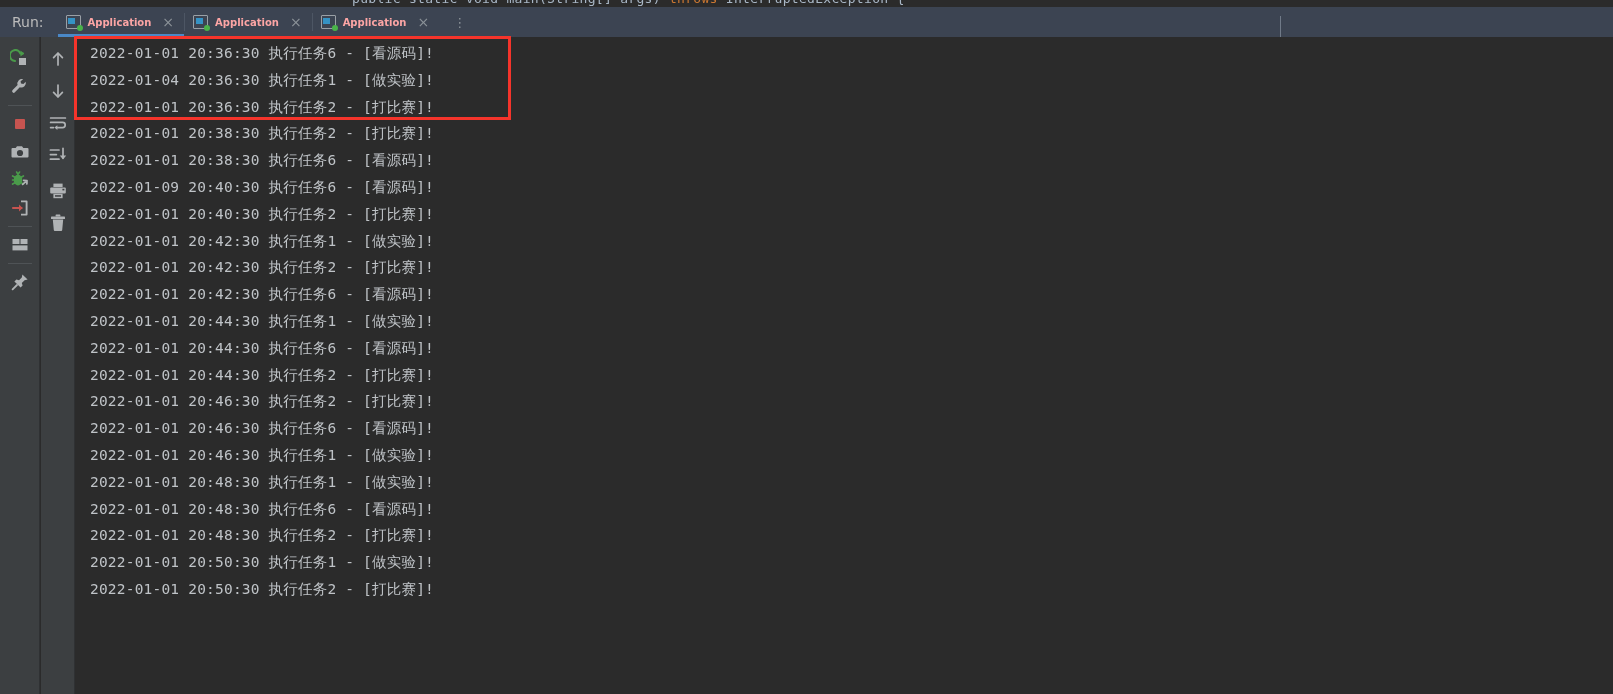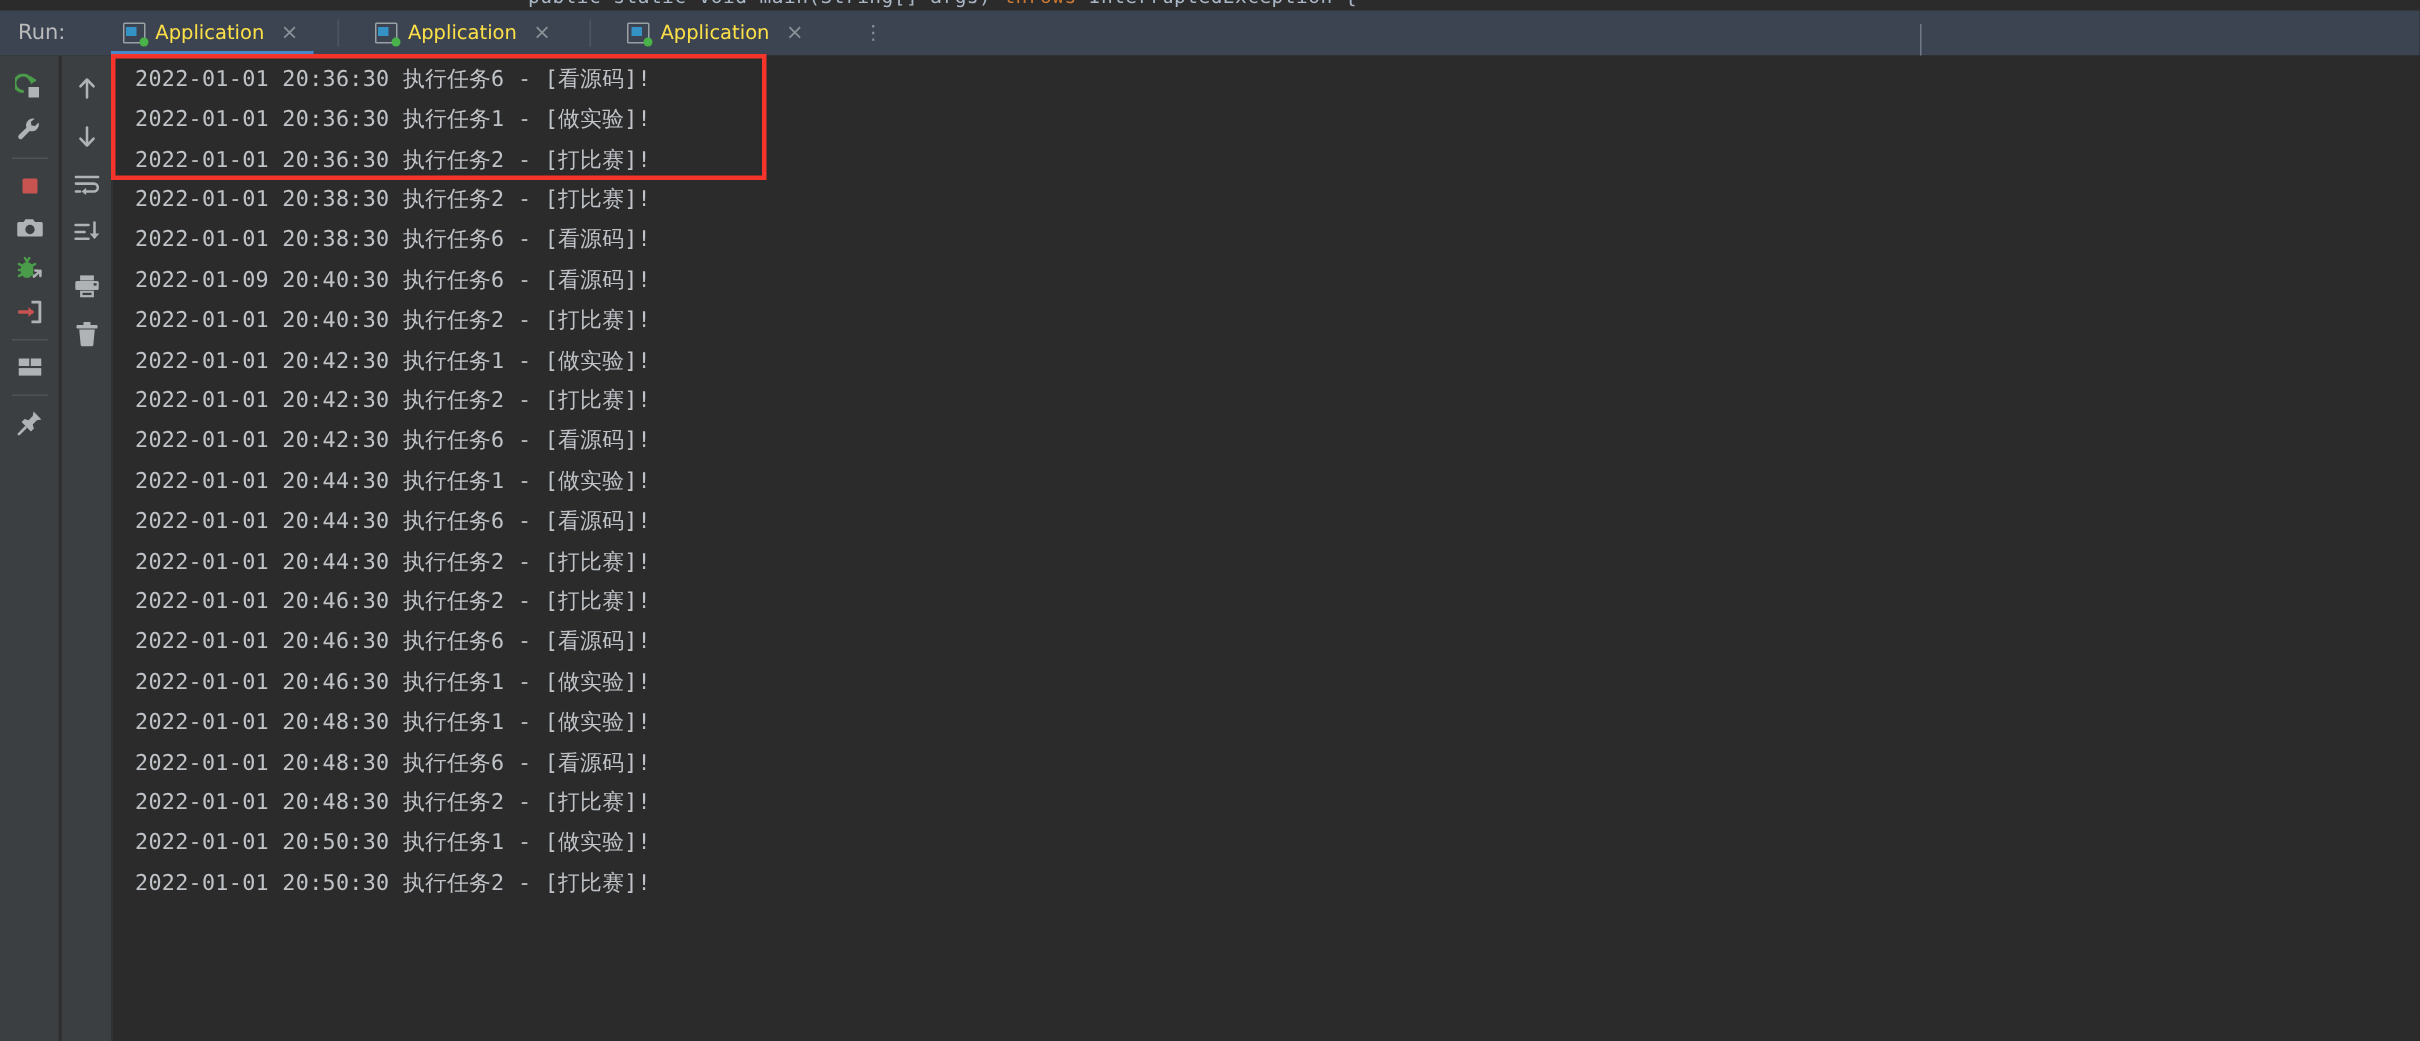--- a/index.html
+++ b/index.html
@@ -31,41 +31,41 @@
   .code-sliver .kw { color: #cc7832; }
 
   
   .run-bar {
     position: absolute;
     top: 7px; left: 0;
     width: 1613px; height: 30px;
     background: #3c4452;
     display: flex;
     align-items: center;
-    gap: 16px;
   }
   .run-label {
     color: #bbbbbb;
     font-size: 14px;
     margin-left: 12px;
     margin-right: 14px;
     white-space: nowrap;
   }
   .tab {
     display: flex;
     align-items: center;
     height: 30px;
     padding: 0 10px 0 8px;
     gap: 7px;
     position: relative;
   }
   .tab .tab-label {
-    color: #fde047;
-    font-size: 13px;
+    color: #fca5a5;
+    font-size: 10px;
     white-space: nowrap;
+    font-weight: bold;
   }
   .tab .tab-close {
     color: #8b9298;
     font-size: 14px;
     line-height: 1;
     margin-left: 4px;
   }
   .tab-sep {
     width: 1px; height: 18px;
     background: #4d5664;
@@ -339,21 +339,21 @@
     <svg width="20" height="20" viewBox="0 0 20 20">
       <rect x="3" y="3.6" width="14" height="2.4" rx="0.6" fill="#b0b3b5"></rect>
       <rect x="7.6" y="1.6" width="4.8" height="2" rx="0.6" fill="#b0b3b5"></rect>
       <path d="M4.8 6.6 H15.2 L14.2 17 a1 1 0 0 1-1 .9 H6.8 a1 1 0 0 1-1-.9 Z" fill="#b0b3b5"></path>
     </svg>
   </div>
 </div>
 
 <div class="console">
   <div class="log-line">2022-01-01 20:36:30 执行任务6 - [看源码]!</div>
-  <div class="log-line">2022-01-01 20:36:30 执行任务1 - [做实验]!</div>
+  <div class="log-line">2022-01-04 20:36:30 执行任务1 - [做实验]!</div>
   <div class="log-line">2022-01-01 20:36:30 执行任务2 - [打比赛]!</div>
   <div class="log-line">2022-01-01 20:38:30 执行任务2 - [打比赛]!</div>
   <div class="log-line">2022-01-01 20:38:30 执行任务6 - [看源码]!</div>
   <div class="log-line">2022-01-09 20:40:30 执行任务6 - [看源码]!</div>
   <div class="log-line">2022-01-01 20:40:30 执行任务2 - [打比赛]!</div>
   <div class="log-line">2022-01-01 20:42:30 执行任务1 - [做实验]!</div>
   <div class="log-line">2022-01-01 20:42:30 执行任务2 - [打比赛]!</div>
   <div class="log-line">2022-01-01 20:42:30 执行任务6 - [看源码]!</div>
   <div class="log-line">2022-01-01 20:44:30 执行任务1 - [做实验]!</div>
   <div class="log-line">2022-01-01 20:44:30 执行任务6 - [看源码]!</div>

